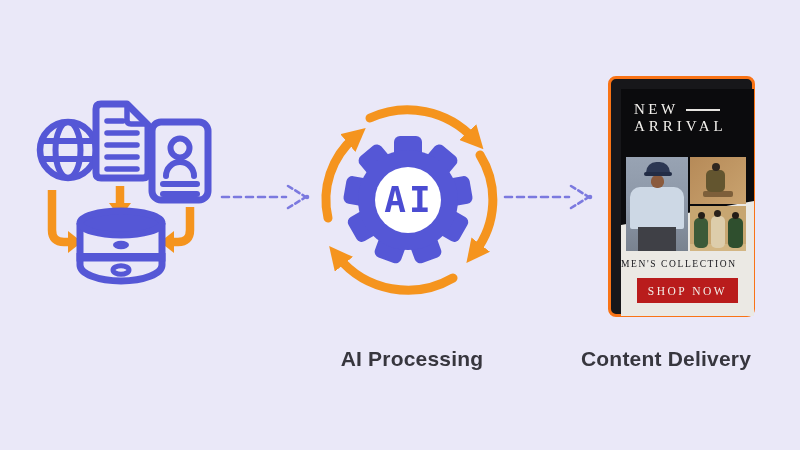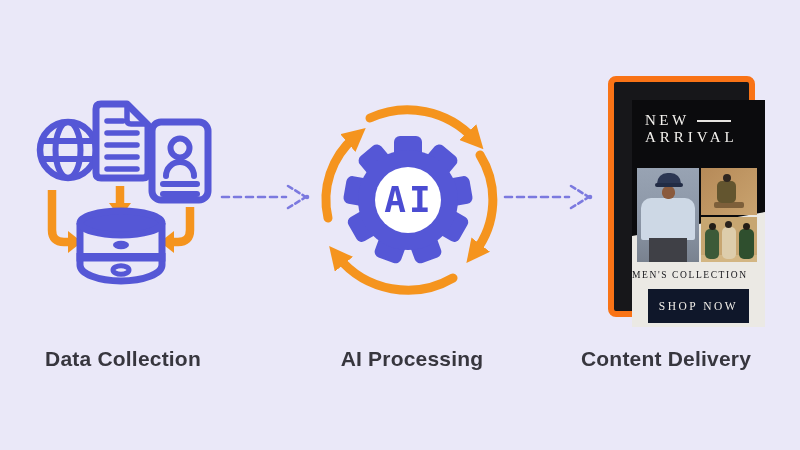--- a/index.html
+++ b/index.html
@@ -26,21 +26,21 @@
 
   
   .stage-label{position:absolute;top:347px;transform:translateX(-50%);
     font-size:21px;font-weight:700;color:var(--label-text);letter-spacing:0.2px;white-space:nowrap;}
 
   
   .flow-arrow{position:absolute;top:181px;}
 
   
   #display{left:608px;top:76px;width:147px;height:241px;background:#17171a;
-    border:6px solid #f97316;border-radius:8px;padding:18px;}
+    border:3px solid #f97316;border-radius:8px;padding:10px;}
   #screen{position:relative;width:133px;height:227px;background:#0b0b0d;overflow:hidden;}
   #screen .title-block{position:absolute;top:12px;left:13px;color:#f4f2ee;
     font-family:"Liberation Serif",serif;}
   #screen .row1{display:flex;align-items:center;gap:7px;}
   #screen .new{font-size:15px;letter-spacing:3.5px;}
   #screen .hline{width:34px;height:2px;background:#e6e4e0;}
   #screen .arrival{font-size:15px;letter-spacing:4px;}
   #whitepanel{position:absolute;left:0;top:108px;width:133px;height:119px;background:#ebe9e4;
     clip-path:polygon(0px 28px,133px 4px,133px 119px,0px 119px);}
   .photo{position:absolute;overflow:hidden;}
@@ -57,21 +57,21 @@
   #ph-rb{left:69px;top:117px;width:56px;height:45px;background:#c7a671;}
   #ph-rb .f1{position:absolute;top:12px;left:4px;width:14px;height:30px;background:#3c5a38;border-radius:5px;}
   #ph-rb .h1{position:absolute;top:6px;left:8px;width:7px;height:7px;background:#241e18;border-radius:50%;}
   #ph-rb .f2{position:absolute;top:10px;left:21px;width:14px;height:32px;background:#ddcdab;border-radius:5px;}
   #ph-rb .h2{position:absolute;top:4px;left:24px;width:7px;height:7px;background:#2a221b;border-radius:50%;}
   #ph-rb .f3{position:absolute;top:12px;left:38px;width:15px;height:30px;background:#2f4f2e;border-radius:5px;}
   #ph-rb .h3{position:absolute;top:6px;left:42px;width:7px;height:7px;background:#241d16;border-radius:50%;}
   #ph-rb .table{position:absolute;bottom:0;left:0;width:100%;height:7px;background:#d3b683;}
   #collection{position:absolute;top:170px;left:0;width:133px;text-align:left;
     font-family:"Liberation Serif",serif;font-size:9.5px;letter-spacing:1.6px;color:#17171c;white-space:nowrap;}
-  #cta{position:absolute;left:16px;top:189px;width:101px;height:34px;background:#0f172a;
+  #cta{position:absolute;left:16px;top:189px;width:101px;height:25px;background:#b91c1c;
     display:flex;align-items:center;justify-content:center;color:#f2efe9;
     font-family:"Liberation Serif",serif;font-size:11.5px;letter-spacing:2.5px;white-space:nowrap;cursor:pointer;}
 
   .ai-badge-text{font-family:"DejaVu Sans Mono",monospace;font-weight:bold;
     font-size:36px;letter-spacing:3px;fill:var(--ai-text);}
 </style>
 </head>
 <body>
 
 <div id="app">
@@ -203,17 +203,16 @@
           <div class="h2"></div>
         <div class="f3"></div>
           <div class="h3"></div>
       </div>
 
       <div id="collection">MEN'S COLLECTION</div>
       <div id="cta">SHOP NOW</div>
     </div>
   </div>
 
-  <div class="stage-label" style="left:123px;">Data Collection</div>
   <div class="stage-label" style="left:412px;">AI Processing</div>
   <div class="stage-label" style="left:666px;">Content Delivery</div>
 
 </div>
 
 </body></html>

